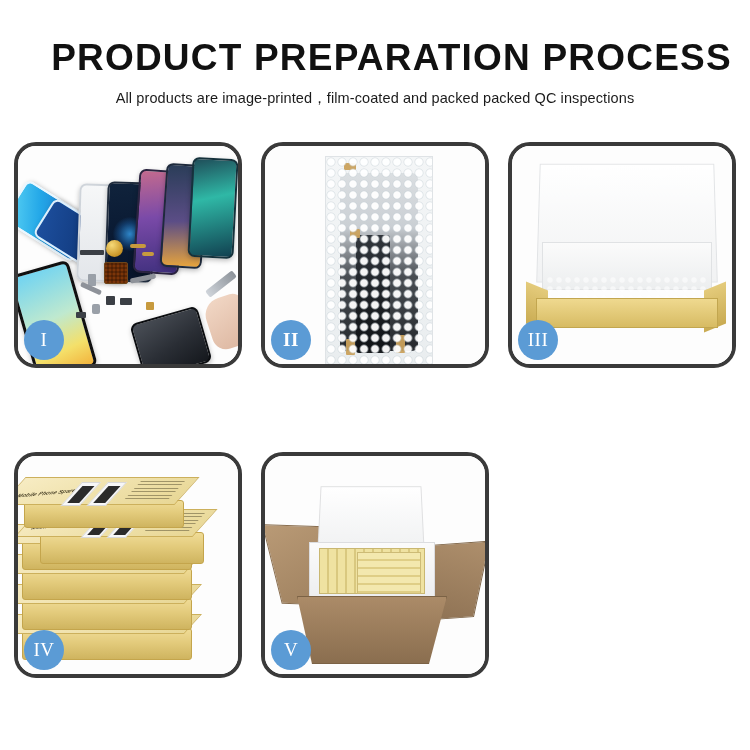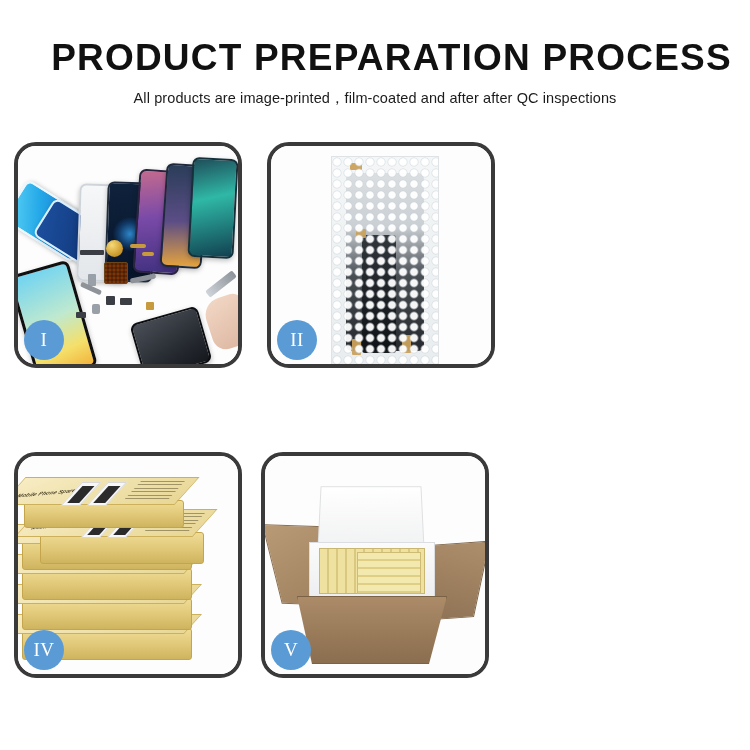--- a/index.html
+++ b/index.html
@@ -21,21 +21,21 @@
     font-weight:400;letter-spacing:.1px;white-space:nowrap;
   }
 
   
   .grid{position:absolute;left:14px;top:142px;width:722px;height:536px;}
   .panel{
     position:absolute;width:228px;height:226px;
     border:4px solid #3a3a3a;border-radius:22px;
     background:#ffffff;overflow:hidden;box-sizing:border-box;
   }
-  .p1{left:0;top:0;}   .p2{left:253px;top:0;}   .p3{left:494px;top:0;}
+  .p1{left:0;top:0;}   .p2{left:247px;top:0;font-weight:bold;}   .p3{left:494px;top:0;}
   .p4{left:0;top:310px;} .p5{left:247px;top:310px;} .p6{left:494px;top:310px;}
 
   .stage{position:absolute;inset:0;background:#fdfdfd;}
 
   .badge{
     position:absolute;left:6px;bottom:4px;width:40px;height:40px;border-radius:50%;
     background:#5b9bd5;color:#ffffff;display:flex;align-items:center;justify-content:center;
     font-family:"Liberation Serif","DejaVu Serif",serif;font-size:19px;letter-spacing:.5px;
     z-index:40;
   }
@@ -251,21 +251,21 @@
     position:absolute;background:#b08e66;opacity:.85;
   }
 </style>
 </head>
 <body>
 
 <div class="page">
 
   <div class="header">
     <div class="title">PRODUCT PREPARATION PROCESS</div>
-    <div class="subtitle">All products are image-printed，film-coated and after after QC inspections</div>
+    <div class="subtitle">All products are image-printed，film-coated and packed packed QC inspections</div>
   </div>
 
   <div class="grid">
 
     <div class="panel p1">
       <div class="stage">
         <div class="ph ph-blue"></div>
         <div class="ph ph-blue2"></div>
         <div class="ph ph-white"></div>
         <div class="ph ph-dark"></div>
@@ -304,20 +304,31 @@
           <div class="tape" style="left:18px;top:6px;width:12px;height:7px;"></div>
           <div class="tape" style="left:24px;top:72px;width:10px;height:9px;"></div>
           <div class="tape" style="left:20px;top:182px;width:9px;height:16px;"></div>
           <div class="tape" style="left:70px;top:178px;width:9px;height:18px;"></div>
           <div class="bubbles"></div>
         </div>
       </div>
       <div class="badge">II</div>
     </div>
 
+    <div class="panel p3">
+      <div class="stage">
+        <div class="box3-lid"></div>
+        <div class="box3-foam"></div>
+        <div class="box3-fill"></div>
+        <div class="box3-side"></div>
+        <div class="box3-side-r"></div>
+        <div class="box3-front"></div>
+      </div>
+      <div class="badge">III</div>
+    </div>
 
     <div class="panel p4">
       <div class="stage">
         <div class="stack">
 
           <div class="sbox" style="left:0px;top:158px;">
               <div class="top"></div>
             </div>
           <div class="sbox" style="left:0px;top:128px;">
               <div class="top"></div>

